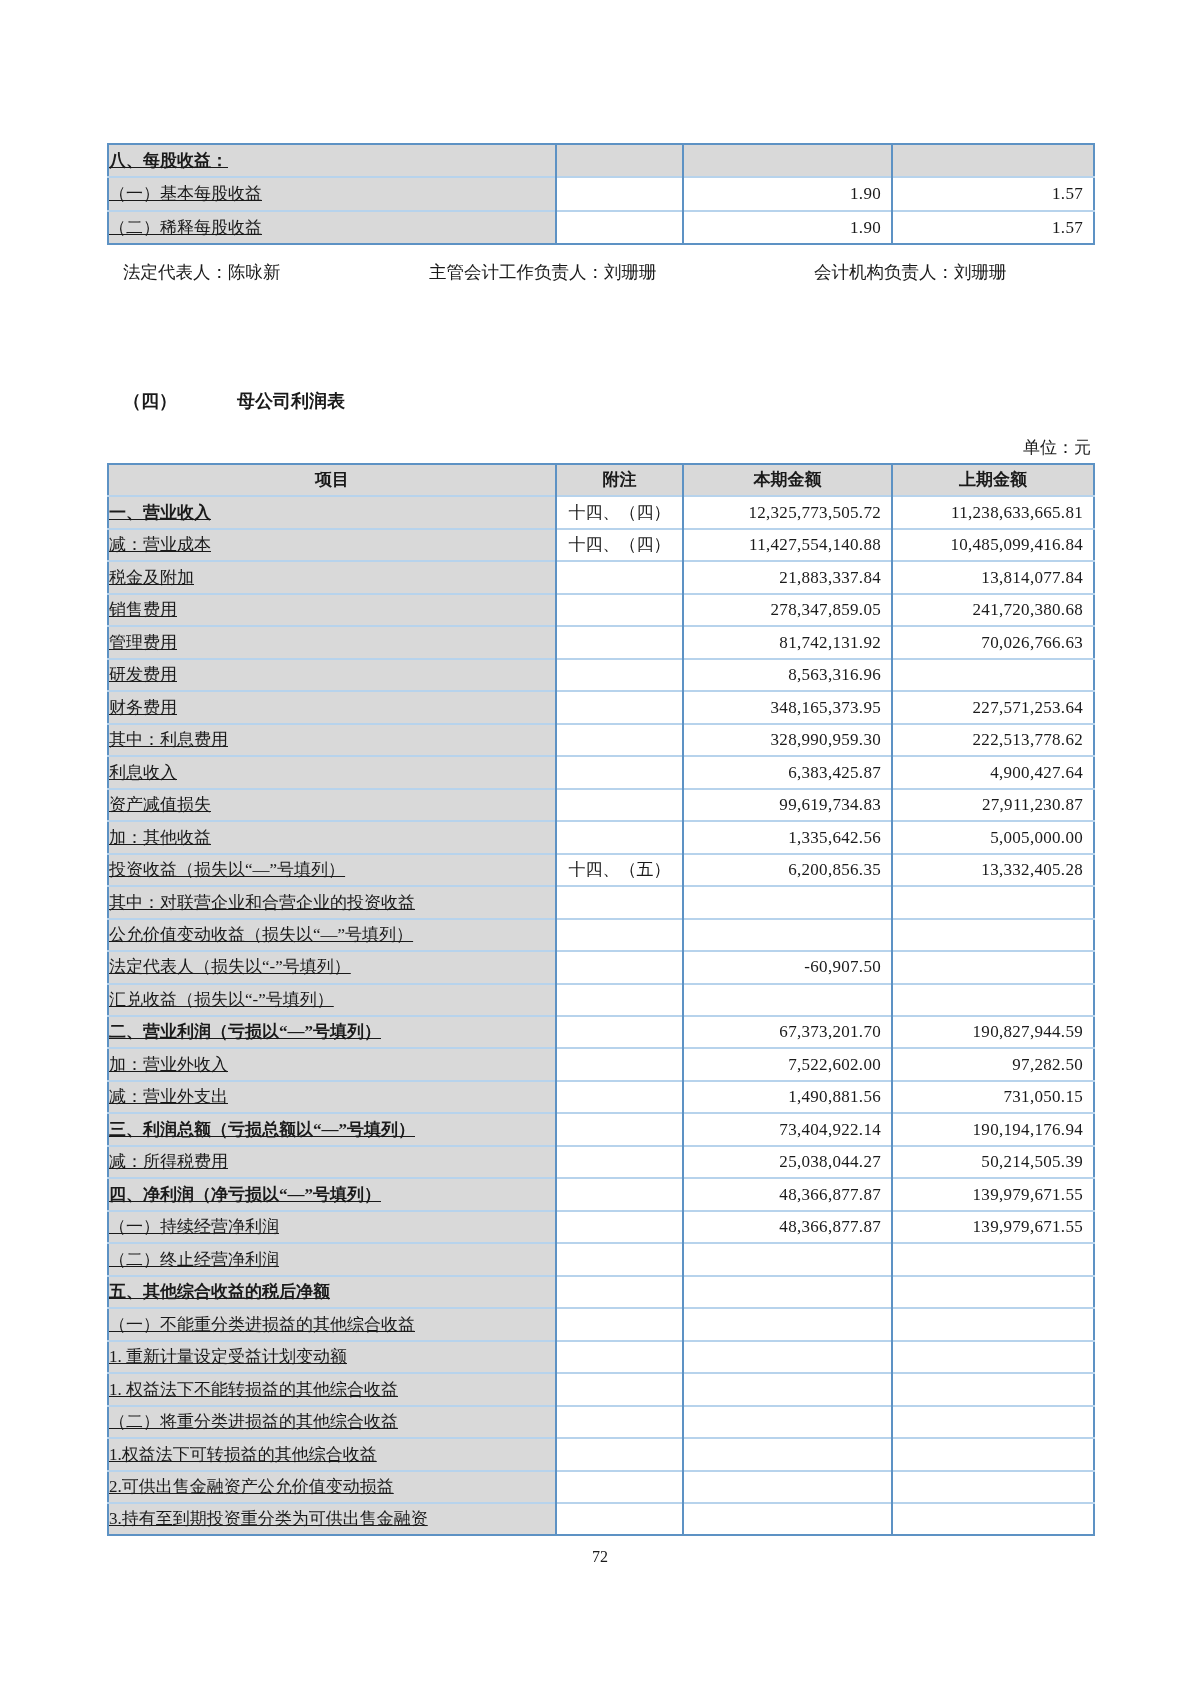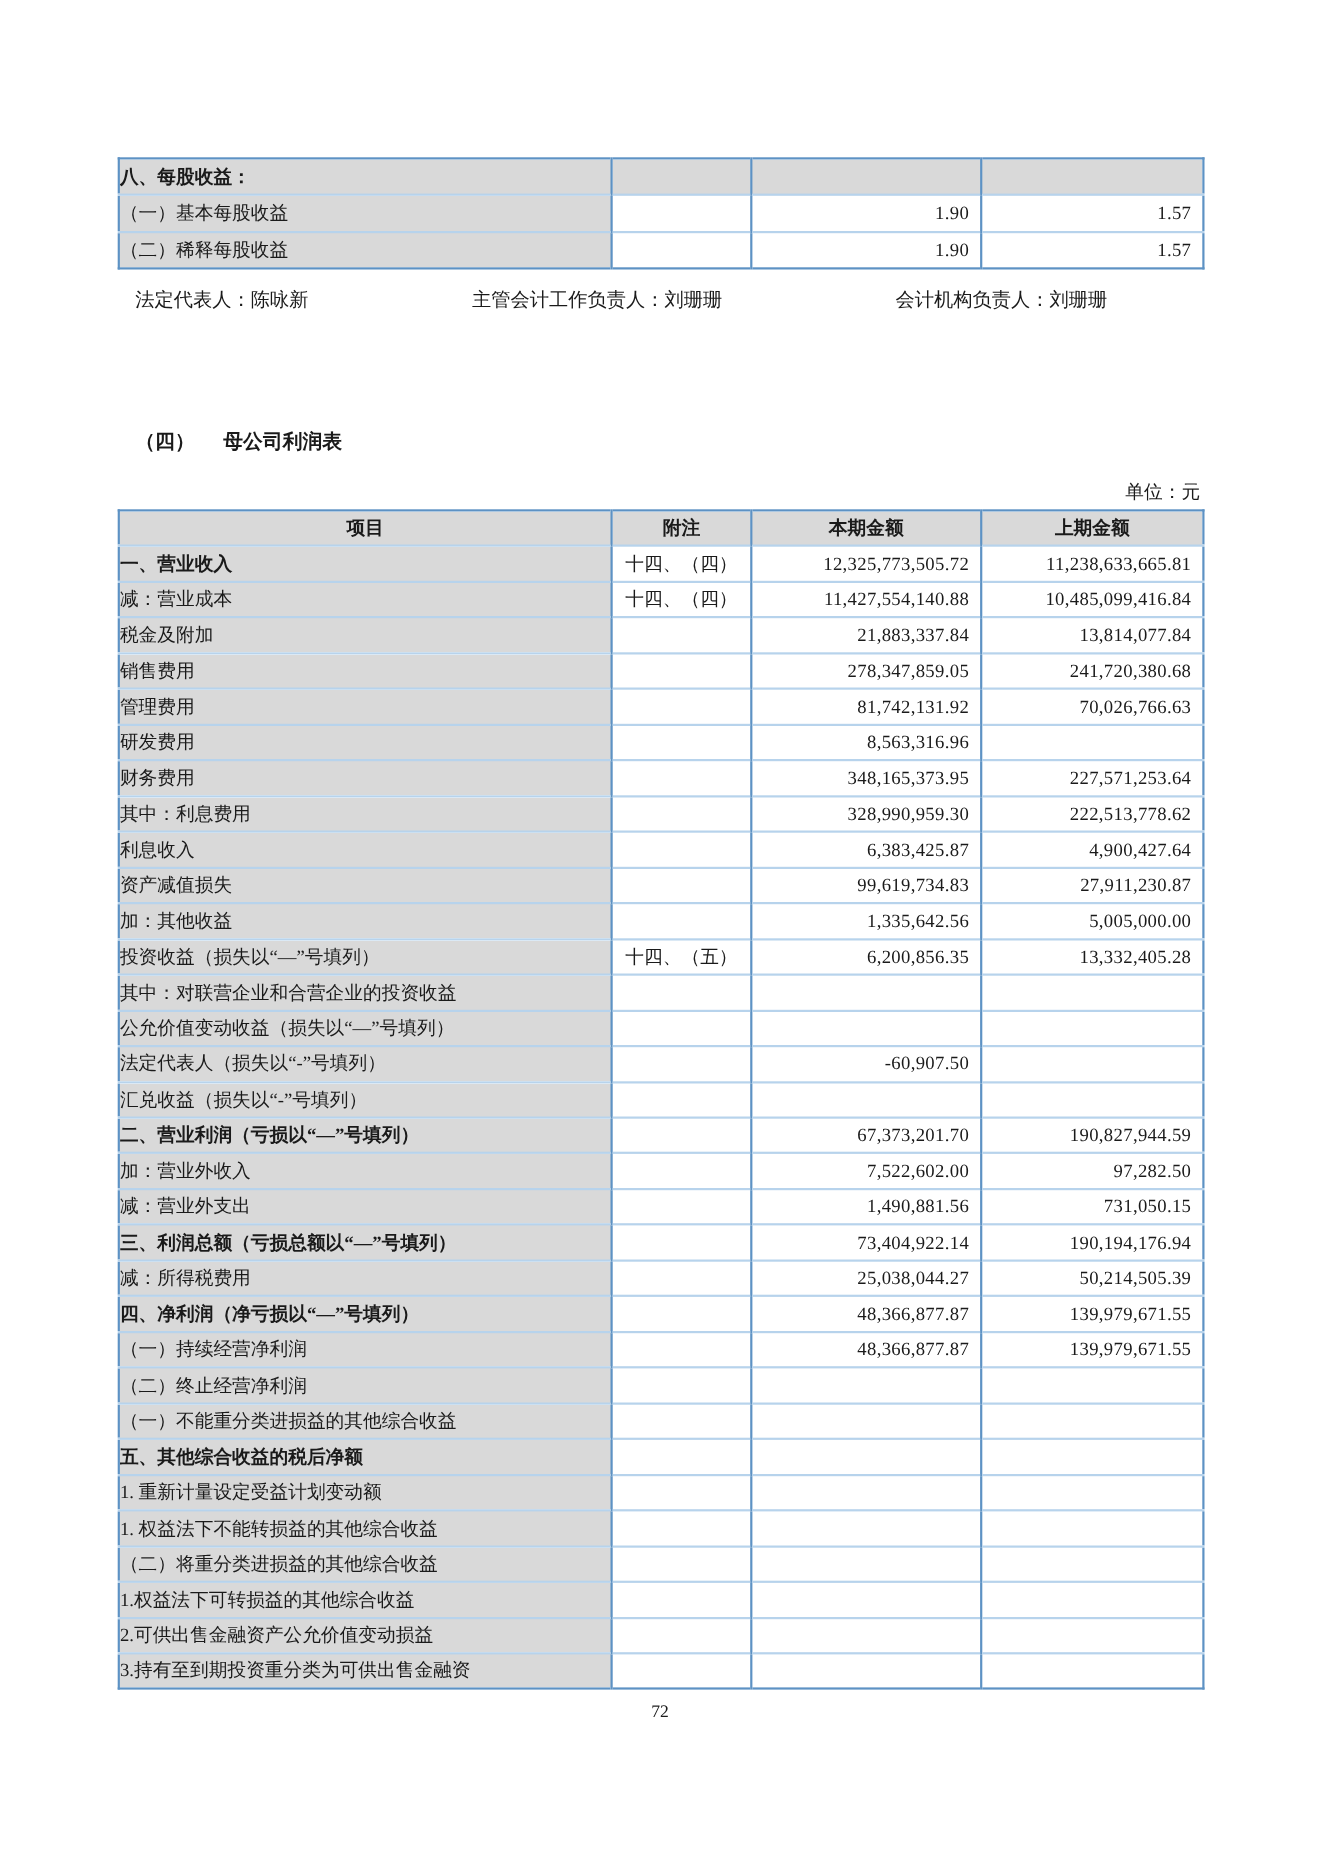--- a/index.html
+++ b/index.html
@@ -34,36 +34,36 @@
     vertical-align:middle;
     overflow:hidden;
     white-space:nowrap;
   }
   .tbl tr:first-child td{border-top:none;}
   .tbl td:first-child{border-left:none;}
   .eps{top:143px;}
   .eps tr{height:33.4px;}
   .inc{top:463px;}
   .inc tr{height:32.48px;}
-  td.lab{background:var(--gray);text-align:left;}
+  td.lab{background:var(--gray);text-align:left;text-decoration:underline;}
   td.note{text-align:center;}
   td.num{text-align:right;padding-right:10px;letter-spacing:0.3px;}
   tr.hdr td{background:var(--gray);font-weight:bold;text-align:center;}
   .bold{font-weight:bold;}
   .ind0{padding-left:5px;margin-left:48px;}
   .ind1{padding-left:13px;}
   .ind2{padding-left:44px;}
   .ind3{padding-left:98px;margin-top:28px;}
   .sig-line{position:absolute;top:260px;left:0;width:1200px;height:24px;font-size:17.5px;}
   .sig-line span{position:absolute;top:0;}
   .sig-legal{left:123px;text-align:right;}
   .sig-chief{left:429px;}
   .sig-org{left:814px;}
   .section-heading{position:absolute;top:389px;left:123px;font-size:18px;font-weight:bold;}
-  .section-heading .sec-title{margin-left:26px;}
+  .section-heading .sec-title{margin-left:60px;}
   .unit-line{position:absolute;top:436px;left:107px;width:984px;text-align:right;font-size:17px;}
   .page-number{position:absolute;top:1548px;left:0;width:1200px;text-align:center;font-size:16px;}
 </style>
 </head>
 <body>
 
 <div class="page">
 
   <table class="tbl eps">
     <colgroup>
@@ -258,27 +258,27 @@
           <td class="num">48,366,877.87</td>
           <td class="num">139,979,671.55</td>
         </tr>
         <tr>
           <td class="lab ind1">（二）终止经营净利润</td>
           <td class="note"></td>
           <td class="num"></td>
           <td class="num"></td>
         </tr>
         <tr>
+          <td class="lab ind1 bold">五、其他综合收益的税后净额</td>
+          <td class="note"></td>
+          <td class="num"></td>
+          <td class="num"></td>
+        </tr>
+        <tr>
           <td class="lab ind1">（一）不能重分类进损益的其他综合收益</td>
-          <td class="note"></td>
-          <td class="num"></td>
-          <td class="num"></td>
-        </tr>
-        <tr>
-          <td class="lab ind1 bold">五、其他综合收益的税后净额</td>
           <td class="note"></td>
           <td class="num"></td>
           <td class="num"></td>
         </tr>
         <tr>
           <td class="lab ind0">1. 重新计量设定受益计划变动额</td>
           <td class="note"></td>
           <td class="num"></td>
           <td class="num"></td>
         </tr>

